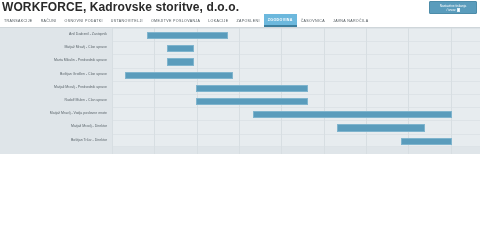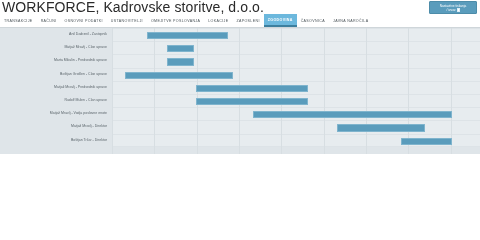--- a/index.html
+++ b/index.html
@@ -18,22 +18,22 @@
   }
 
   
   .header {
     position: relative;
     height: 14px;
     background: #ffffff;
     padding: 2px 0 0 2px;
   }
   .app-title {
-    font-size: 14px;
-    font-weight: normal;
+    font-size: 12px;
+    font-weight: bold;
     color: #2a2a2a;
     letter-spacing: 0.1px;
     white-space: nowrap;
     line-height: 10px;
   }
   .top-action-btn {
     position: absolute;
     top: 1px;
     right: 3px;
     width: 48px;

